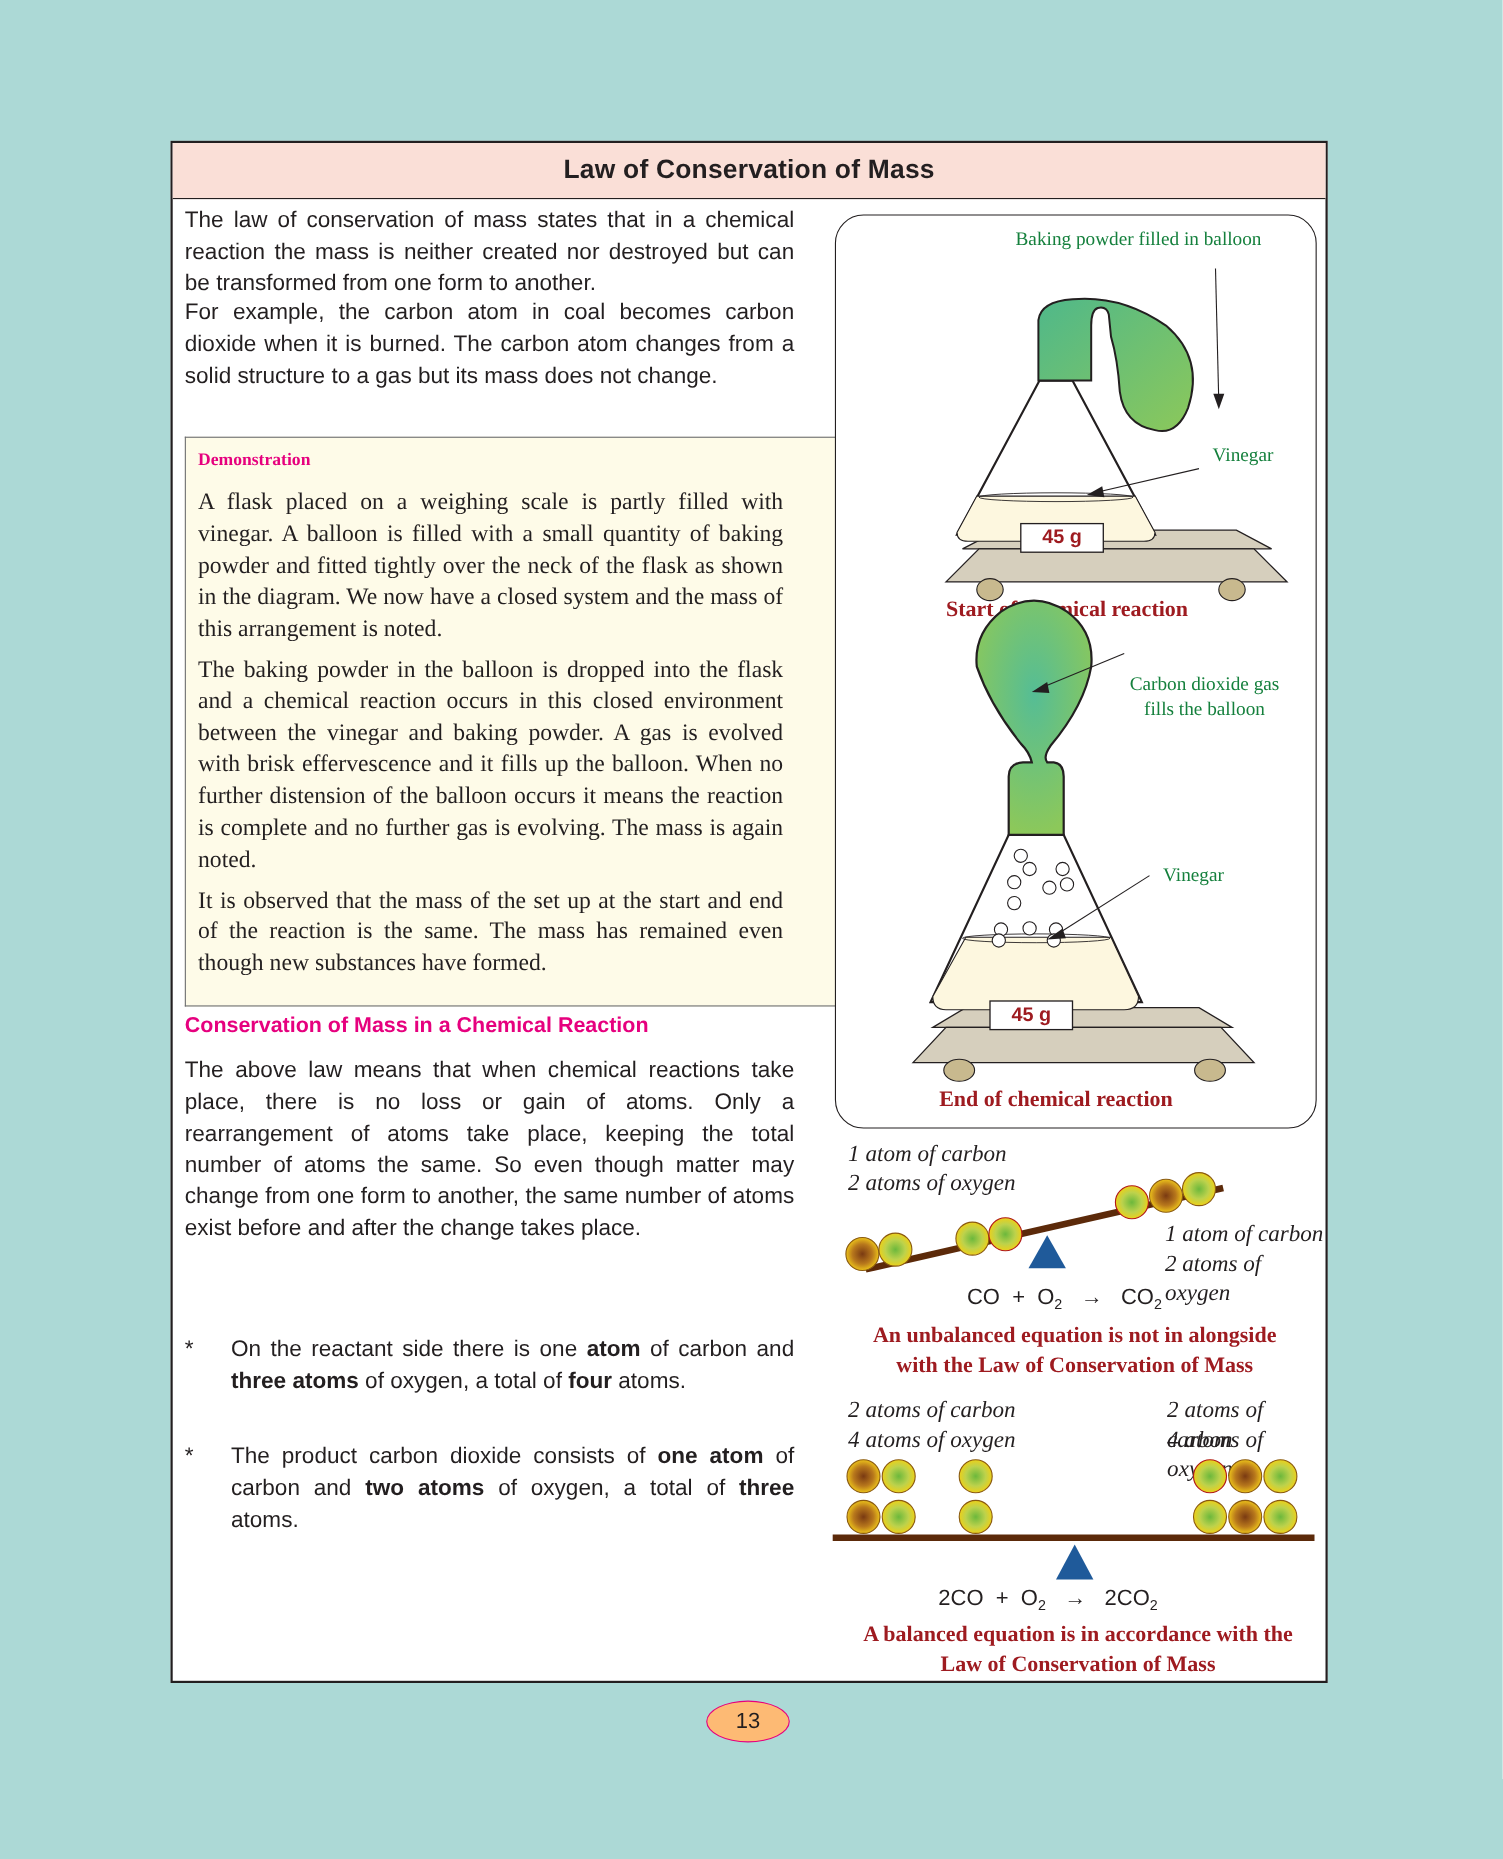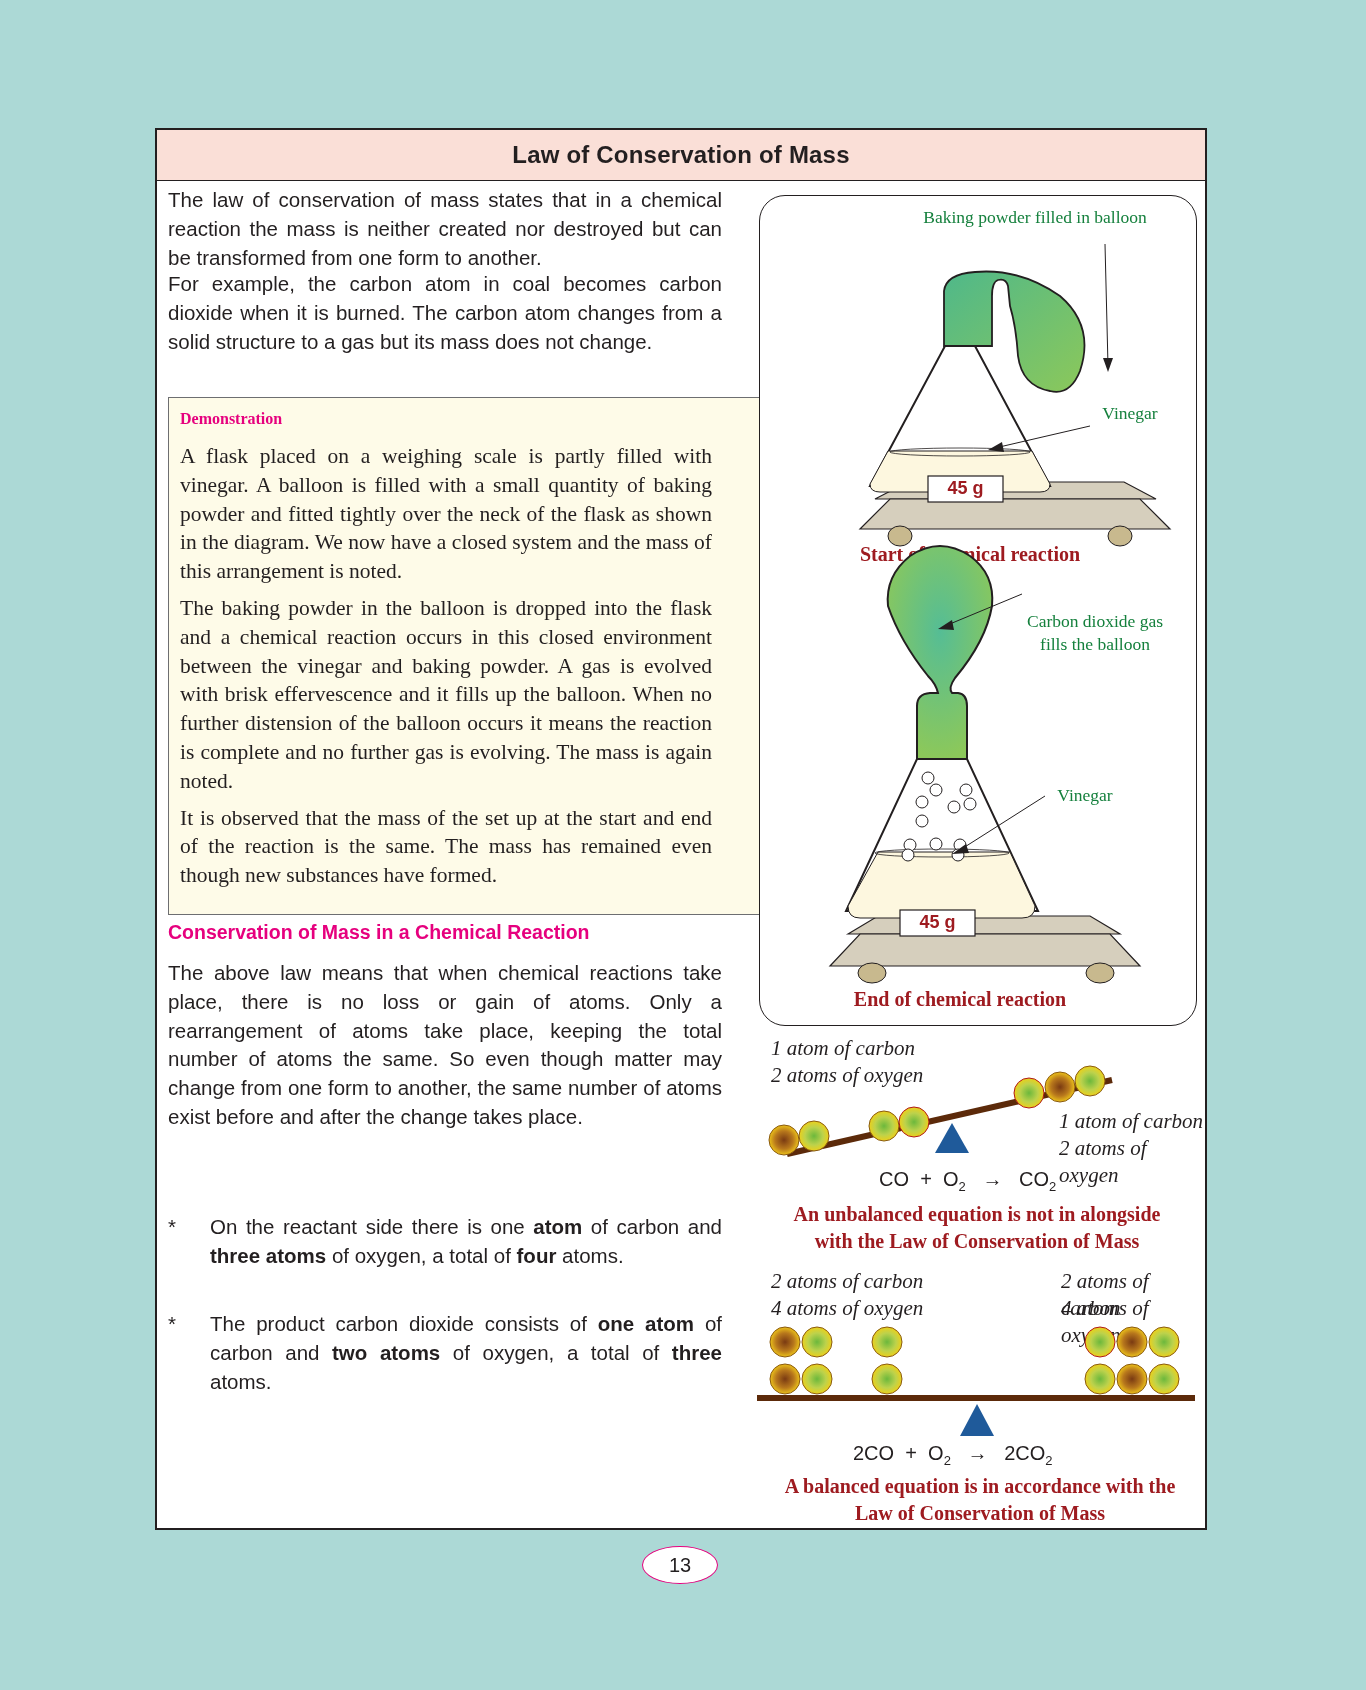--- a/index.html
+++ b/index.html
@@ -16,21 +16,21 @@
   .sub { position:absolute; left:11px; top:791px; color:#e6007e; font-weight:bold; font-size:19.5px; }
   .bullet { position:absolute; left:11px; width:554px; }
   .bullet .star { position:absolute; left:0; top:0; }
   .bullet .txt { position:absolute; left:42px; width:512px; margin:0; }
   .figbox { position:absolute; left:602px; top:65px; width:438px; height:831px; border:1px solid #231f20; border-radius:26px; box-sizing:border-box; }
   .cap { position:absolute; font-family:"Liberation Serif", serif; font-weight:bold; color:#9e1b20; font-size:20px; text-align:center; line-height:27px; }
   .lbl { position:absolute; font-family:"Liberation Serif", serif; font-size:17.5px; color:#15803d; line-height:23px; text-align:center; }
   .ital { position:absolute; font-family:"Liberation Serif", serif; font-style:italic; font-size:21px; color:#231f20; line-height:27px; }
   .eq { position:absolute; font-family:"Liberation Sans", sans-serif; font-size:20px; color:#231f20; }
   .eq sub { font-size:13px; }
-  .pagenum { position:absolute; left:642px; top:1546px; width:76px; height:38px; border:1.5px solid #e6007e; border-radius:50%; background:#ffffff; display:flex; align-items:center; justify-content:center; font-size:20px; box-sizing:border-box; }
+  .pagenum { position:absolute; left:642px; top:1546px; width:76px; height:38px; border:1.5px solid #e6007e; border-radius:50%; background:#fdba74; display:flex; align-items:center; justify-content:center; font-size:20px; box-sizing:border-box; }
   b { font-weight:bold; }
   svg { position:absolute; overflow:visible; }
 </style>
 </head>
 <body>
 
 <div class="frame">
   <div class="header">
     <h1>Law of Conservation of Mass</h1>
   </div>

